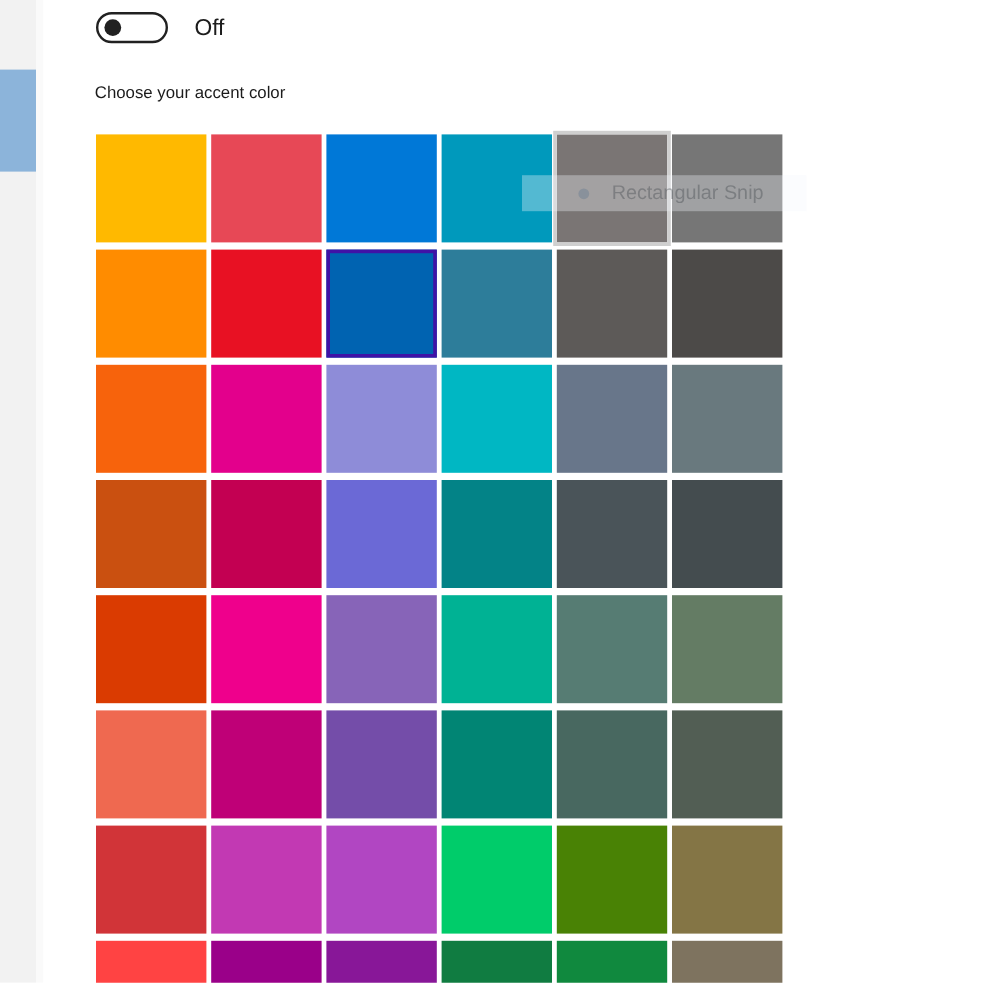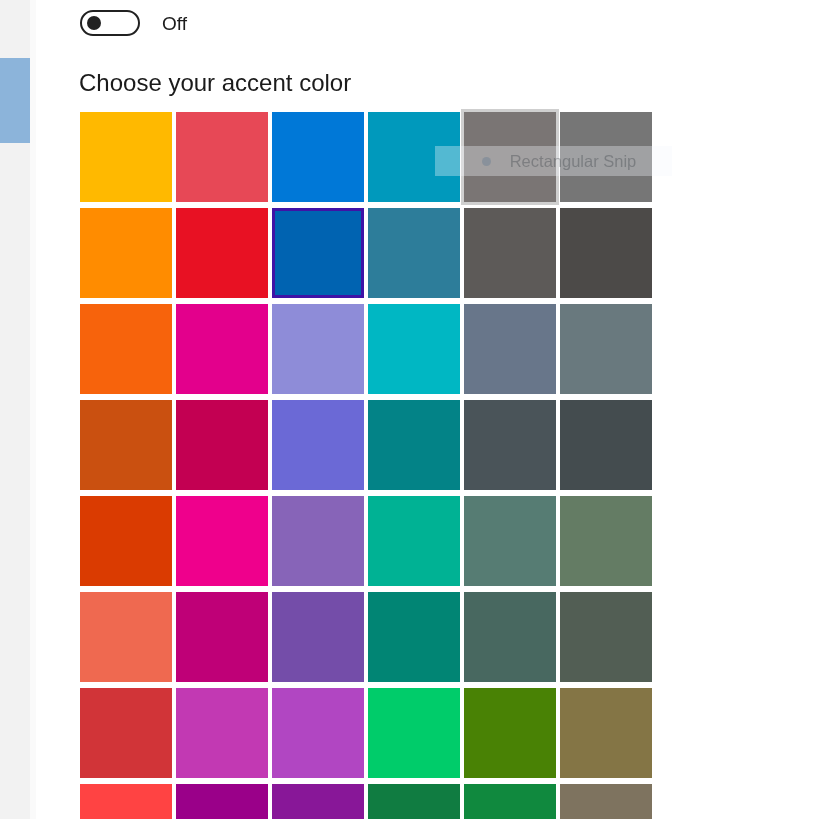--- a/index.html
+++ b/index.html
@@ -88,21 +88,21 @@
     color: #1c1c1c;
     line-height: 1;
     white-space: nowrap;
   }
 
   
   .section-heading {
     position: absolute;
     left: 67px;
     top: 70px;
-    font-size: 24px;
+    font-size: 14px;
     color: #1b1b1b;
     line-height: 1.1;
     white-space: nowrap;
   }
 
   
   .swatch-grid {
     position: absolute;
     left: 68px;
     top: 112px;

